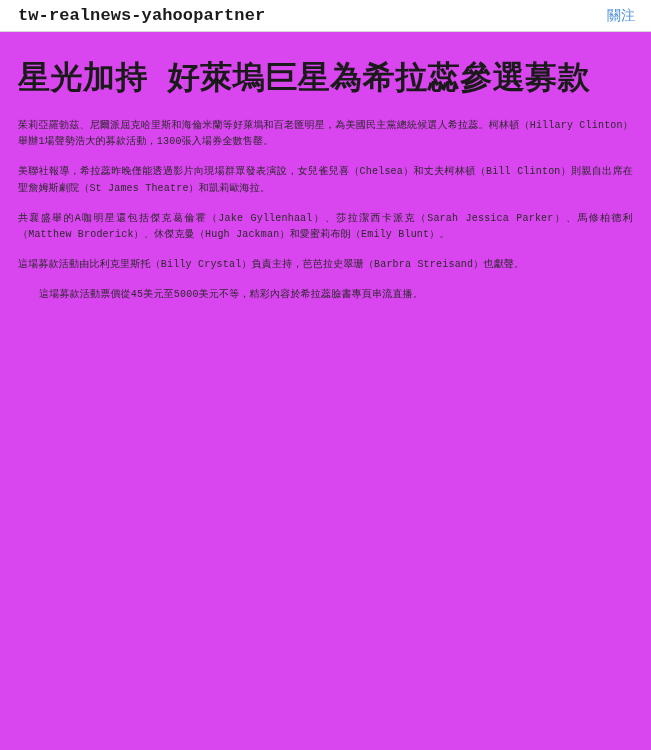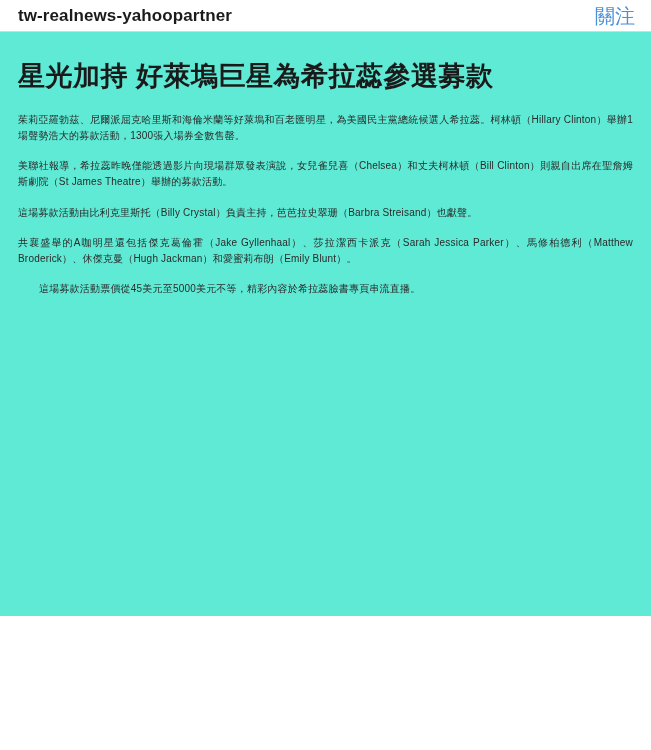--- a/index.html
+++ b/index.html
@@ -9,61 +9,62 @@
   body {
     width: 651px;
     height: 750px;
     background: #ffffff;
     font-family: "Liberation Sans", sans-serif;
     color: #222222;
     overflow: hidden;
   }
   .page {
     width: 651px;
-    height: 616px;
+    height: 750px;
     position: relative;
-    background: #5eead4;
+    background: #d946ef;
     box-sizing: border-box;
+    font-family: Liberation Mono, monospace;
   }
   
   .header {
     height: 31px;
     display: flex;
     align-items: center;
     justify-content: space-between;
     padding: 0 14px 0 18px;
     box-sizing: border-box;
     background: #ffffff;
   }
   .account-name {
     font-size: 17px;
     font-weight: bold;
     color: #1b1b1b;
     letter-spacing: 0.1px;
     line-height: 1;
   }
   .follow-link {
-    font-size: 20px;
+    font-size: 14px;
     color: #4a90d9;
     cursor: pointer;
     line-height: 1;
     padding: 2px 2px;
   }
   .header-divider {
     height: 1px;
     background: #d8d8d8;
     width: 100%;
   }
   
   .article {
     padding: 20px 18px 0 18px;
     box-sizing: border-box;
   }
   .headline {
-    font-size: 27px;
+    font-size: 32px;
     font-weight: bold;
     color: #1a1a1a;
     line-height: 1.25;
     margin: 8px 0 18px 0;
     letter-spacing: 0.5px;
   }
   .body p {
     font-size: 10px;
     line-height: 1.62;
     color: #2a2a2a;
@@ -85,20 +86,20 @@
     <span class="account-name">tw-realnews-yahoopartner</span>
     <span class="follow-link" style="color: rgb(74, 144, 217);">關注</span>
   </div>
   <div class="header-divider"></div>
 
   <div class="article">
     <h1 class="headline">星光加持 好萊塢巨星為希拉蕊參選募款</h1>
 
     <div class="body">
       <p>茱莉亞羅勃茲、尼爾派屈克哈里斯和海倫米蘭等好萊塢和百老匯明星，為美國民主黨總統候選人希拉蕊。柯林頓（Hillary Clinton）舉辦1場聲勢浩大的募款活動，1300張入場券全數售罄。</p>
-      <p>美聯社報導，希拉蕊昨晚僅能透過影片向現場群眾發表演說，女兒雀兒喜（Chelsea）和丈夫柯林頓（Bill Clinton）則親自出席在聖詹姆斯劇院（St James Theatre）舉辦的募款活動。</p>
+      <p>美聯社報導，希拉蕊昨晚僅能透過影片向現場群眾發表演說，女兒雀兒喜（Chelsea）和丈夫柯林頓（Bill Clinton）則親自出席在聖詹姆斯劇院（St James Theatre）和凱莉歐海拉。</p>
+      <p>共襄盛舉的A咖明星還包括傑克葛倫霍（Jake Gyllenhaal）、莎拉潔西卡派克（Sarah Jessica Parker）、馬修柏德利（Matthew Broderick）、休傑克曼（Hugh Jackman）和愛蜜莉布朗（Emily Blunt）。</p>
       <p>這場募款活動由比利克里斯托（Billy Crystal）負責主持，芭芭拉史翠珊（Barbra Streisand）也獻聲。</p>
-      <p>共襄盛舉的A咖明星還包括傑克葛倫霍（Jake Gyllenhaal）、莎拉潔西卡派克（Sarah Jessica Parker）、馬修柏德利（Matthew Broderick）、休傑克曼（Hugh Jackman）和愛蜜莉布朗（Emily Blunt）。</p>
       <p>這場募款活動票價從45美元至5000美元不等，精彩內容於希拉蕊臉書專頁串流直播。</p>
     </div>
   </div>
 
 </div>
 
 </body></html>

